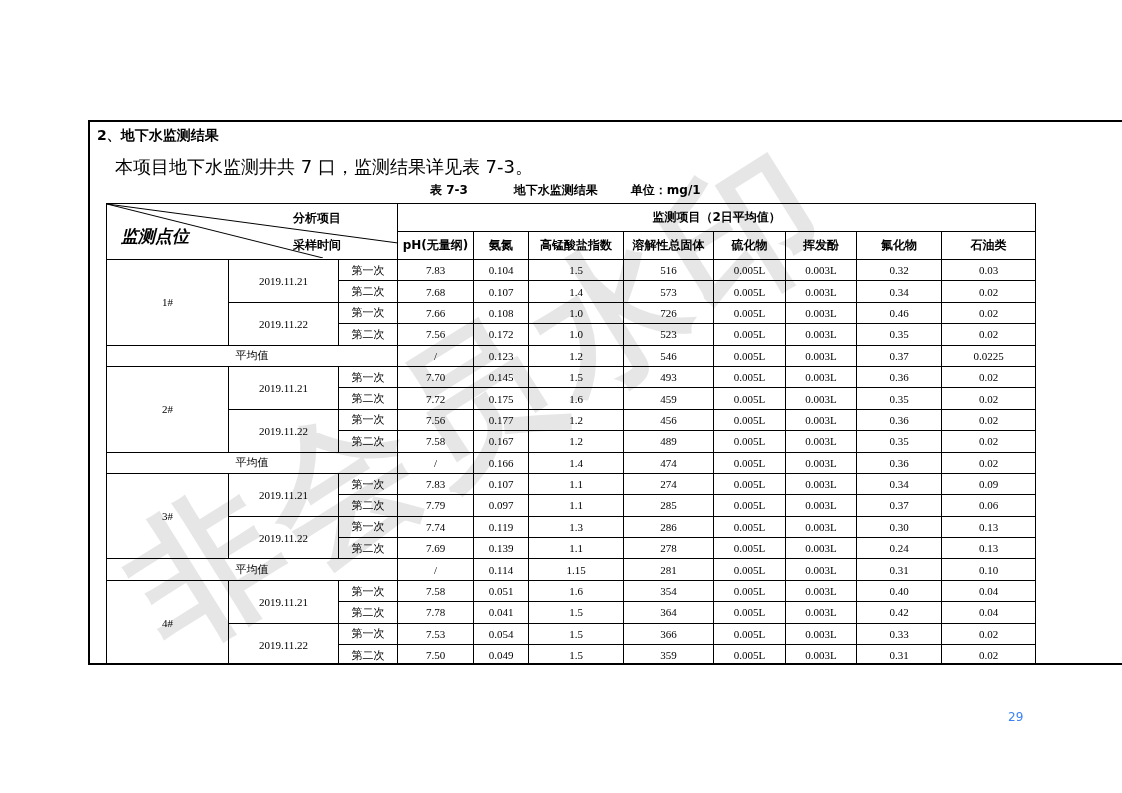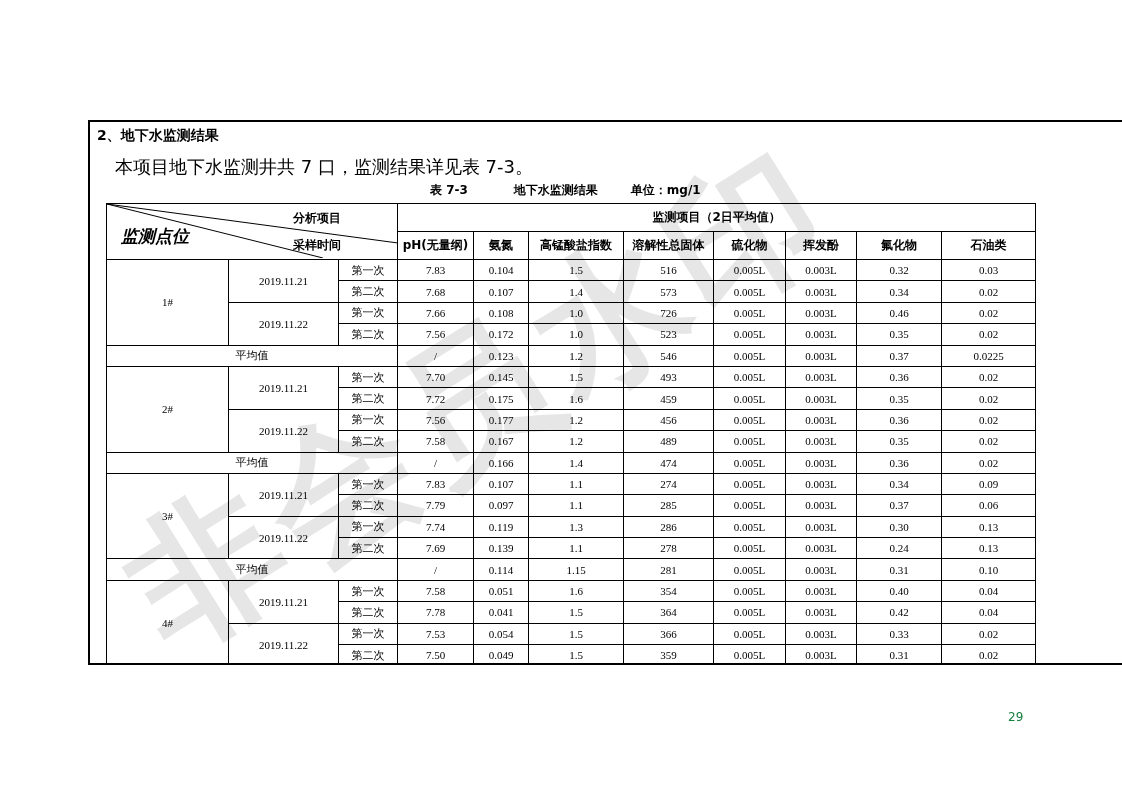--- a/index.html
+++ b/index.html
@@ -42,21 +42,21 @@
   table.monitor tbody tr{height:21.4px;}
   table.monitor tbody td{font-size:11px;}
   td.num,.num{font-family:"Liberation Serif",serif;font-size:11.5px;}
   td.cn{font-family:"DejaVu Sans",sans-serif;}
   th.corner{position:relative;padding:0;}
   th.corner svg{position:absolute;left:0;top:0;}
   th.corner .c-top{position:absolute;left:186px;top:6px;font-size:12px;}
   th.corner .c-left{position:absolute;left:14px;top:21px;font-size:17px;font-style:italic;}
   th.corner .c-bottom{position:absolute;left:186px;top:33px;font-size:12px;}
   .page-number{
-    position:absolute;left:1008px;top:710px;font-size:12px;color:#15803d;
+    position:absolute;left:1008px;top:710px;font-size:12px;color:#3b82f6;
   }
 </style>
 </head>
 <body>
 
 <div>
 
   <div class="watermark">非会员水印</div>
 
   <div class="content-box">

